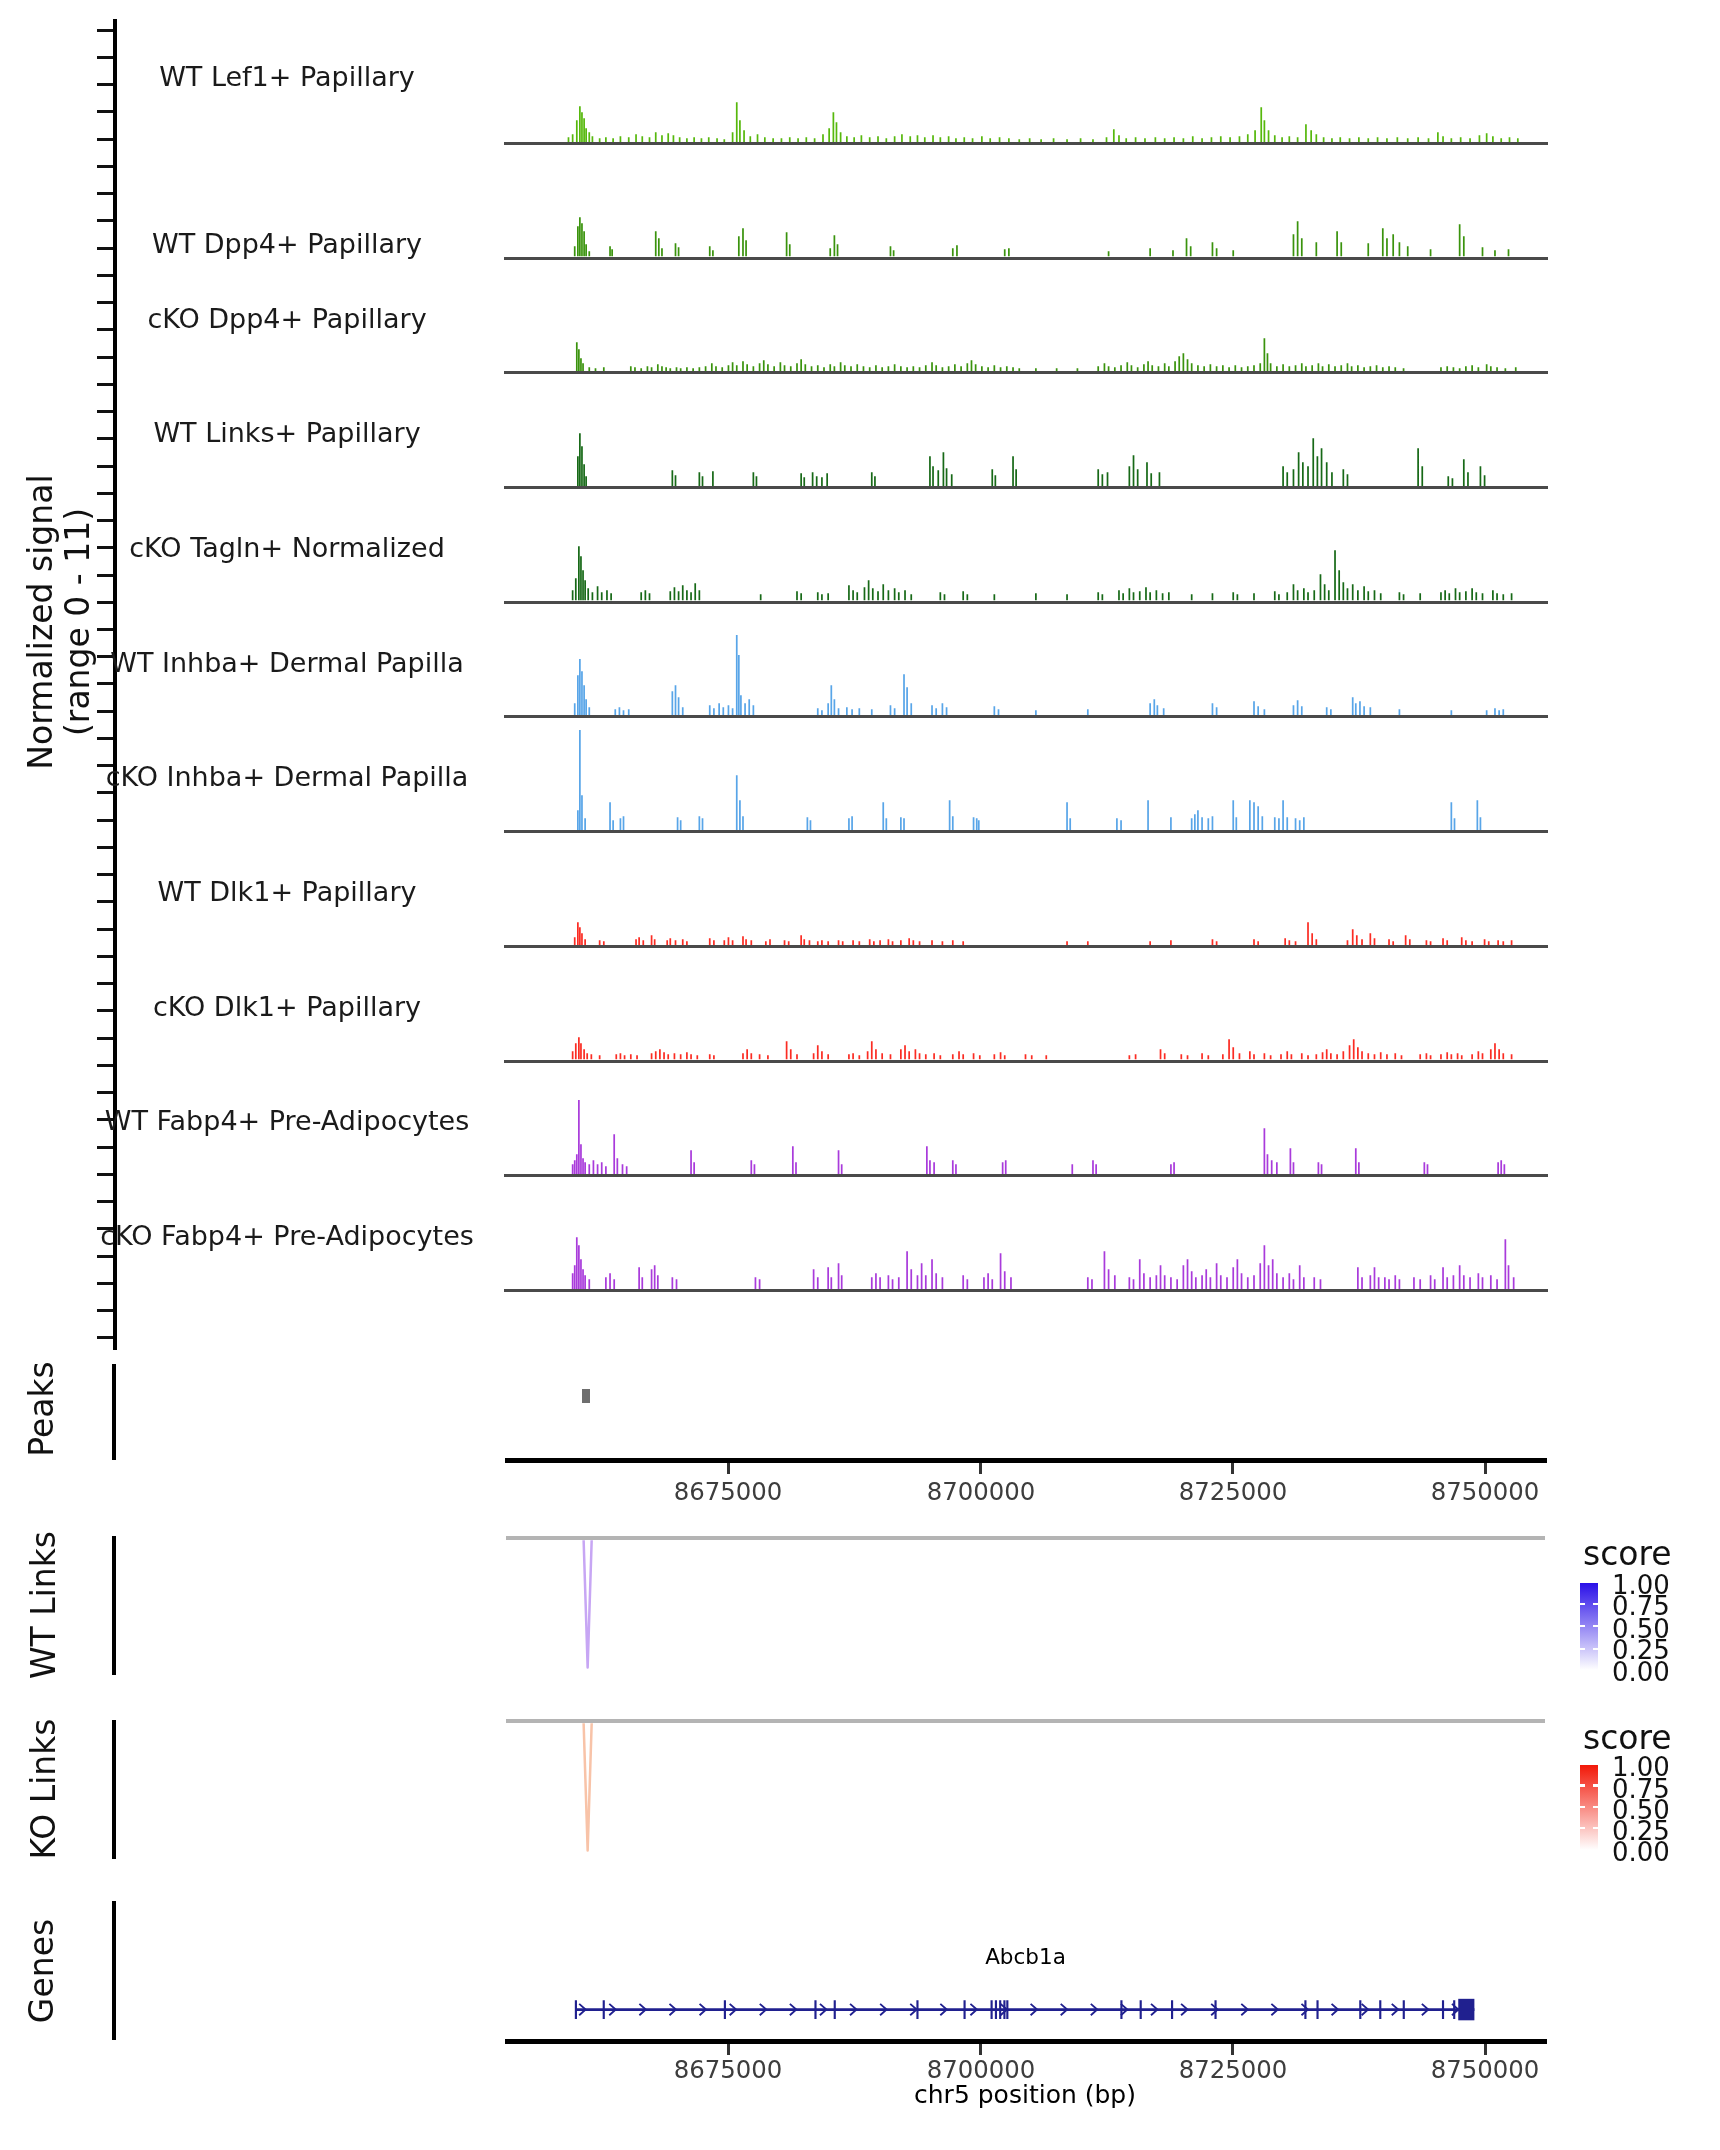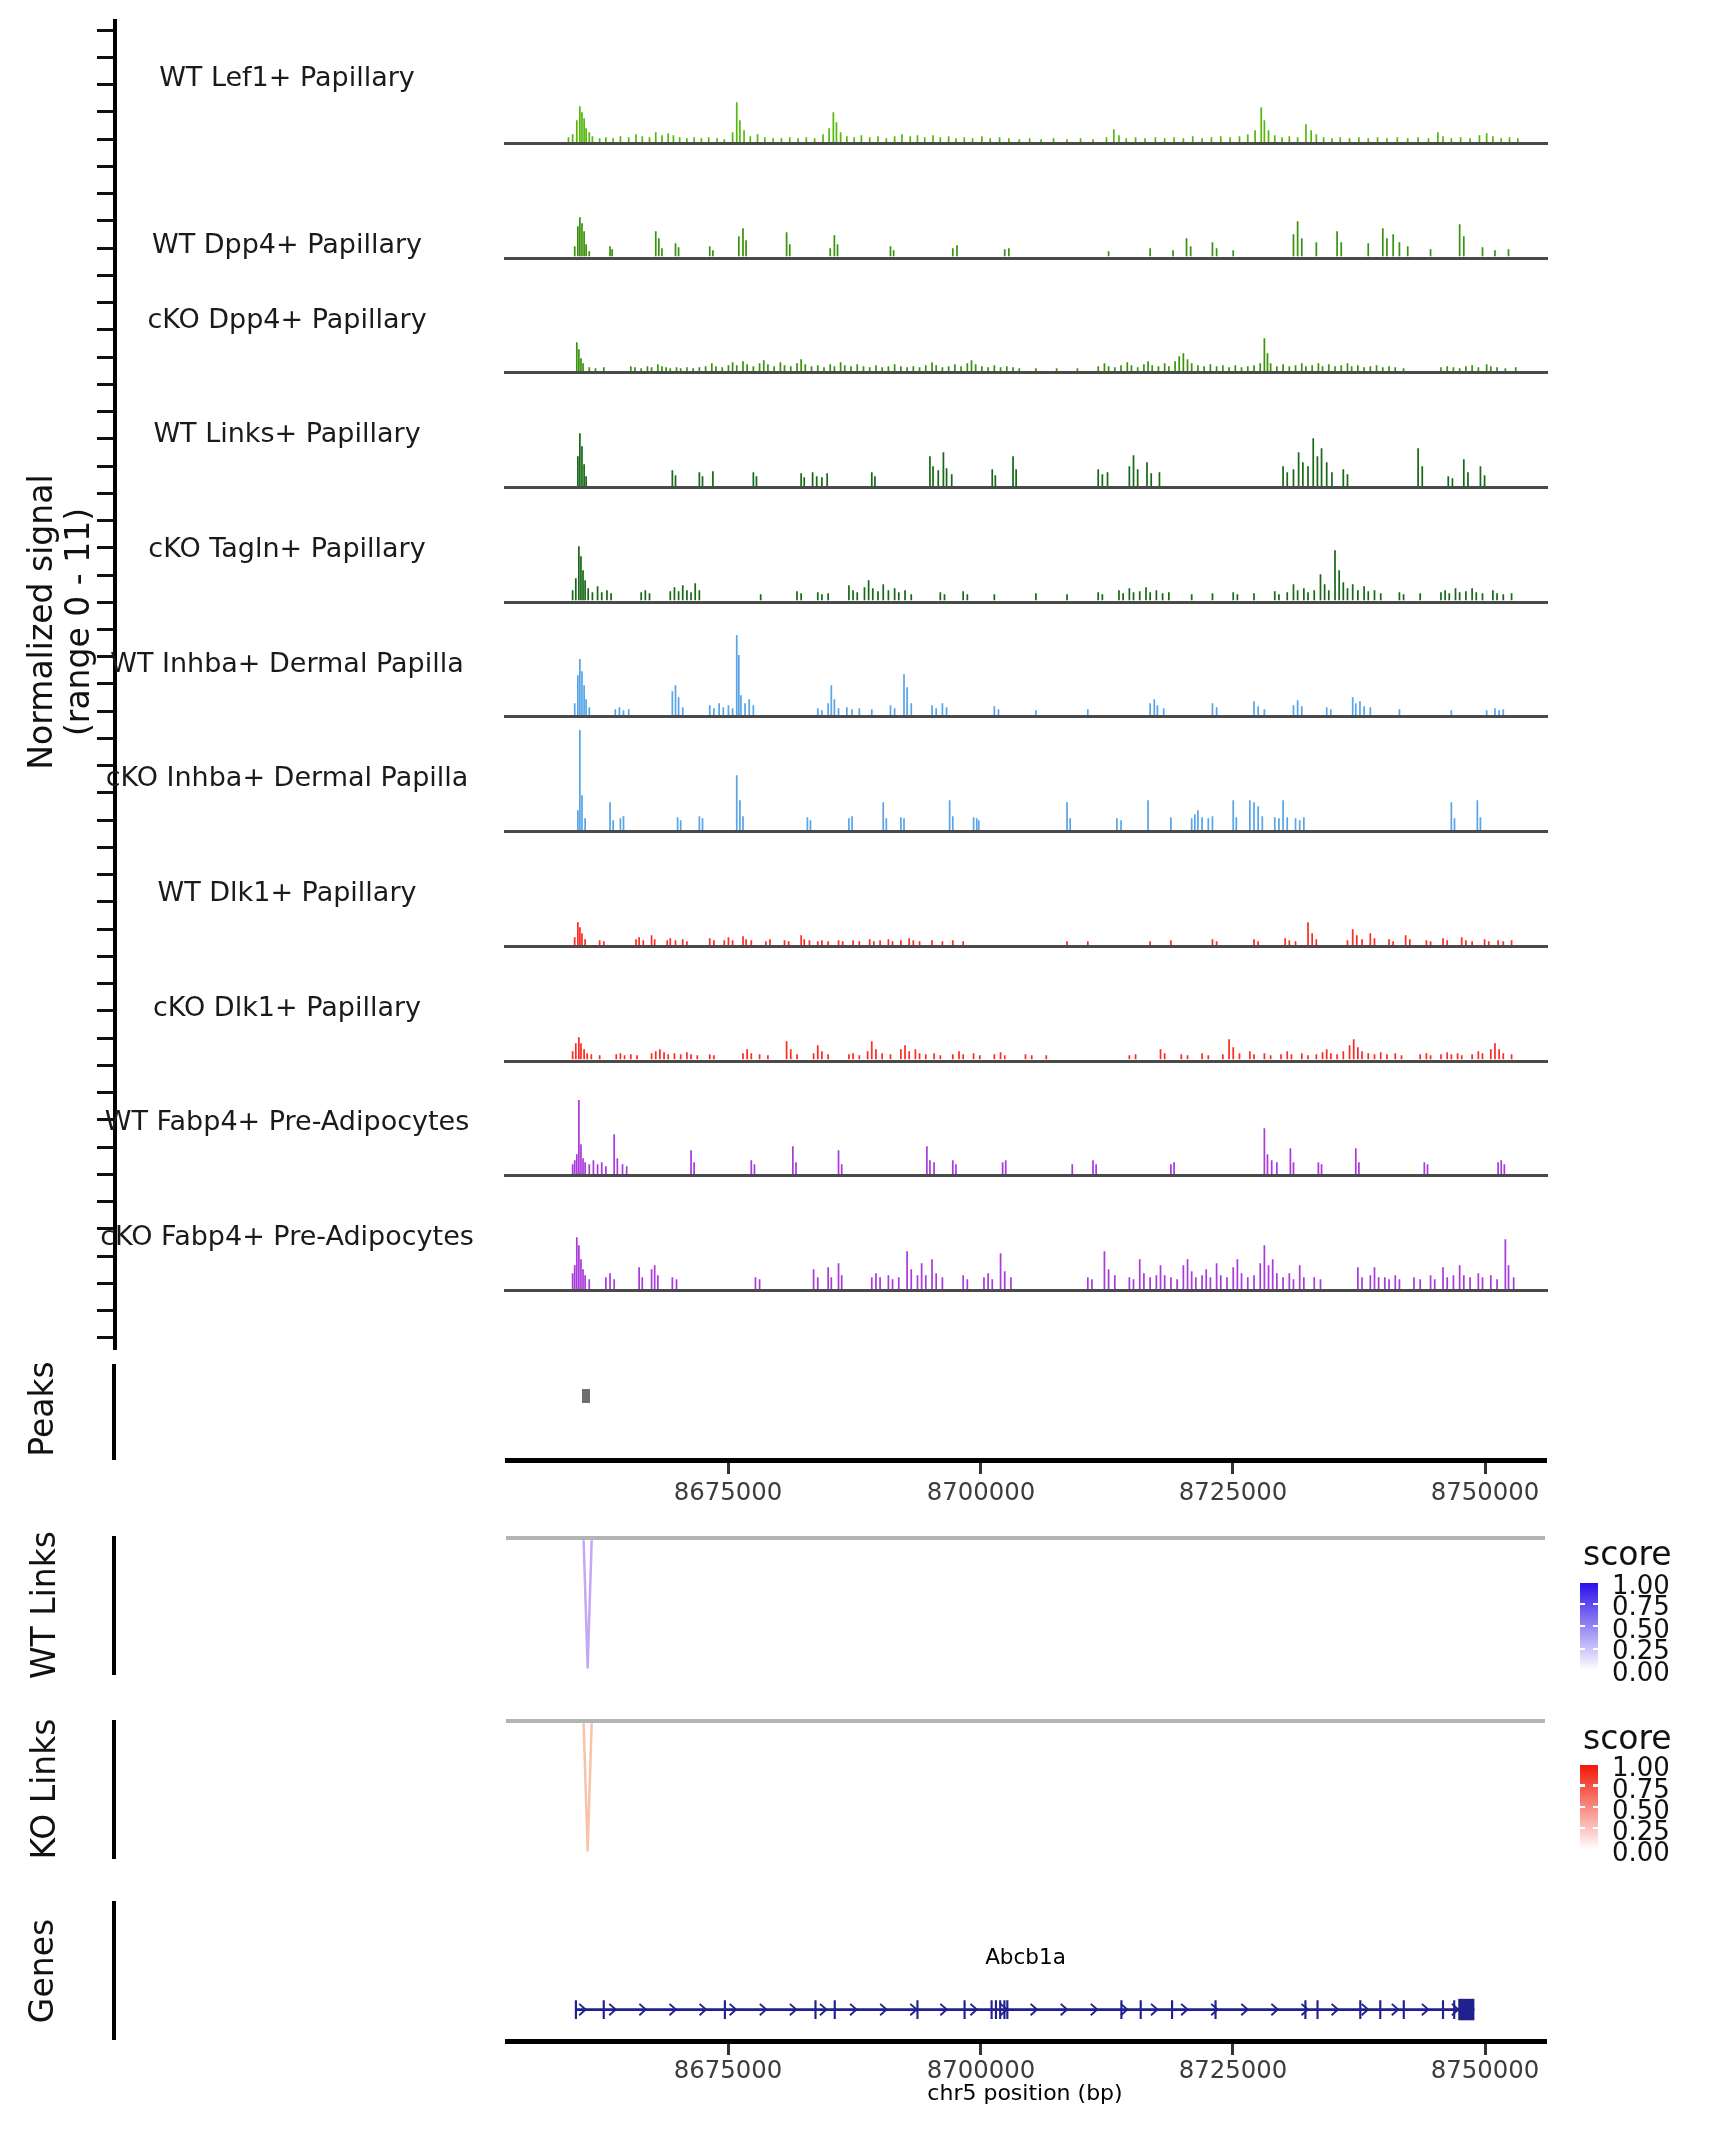--- a/index.html
+++ b/index.html
@@ -4,21 +4,21 @@
 <style>
   html,body{margin:0;padding:0;background:#fff;}
   #fig{position:relative;width:1721px;height:2151px;background:#ffffff;overflow:hidden;
        font-family:"DejaVu Sans","Liberation Sans",sans-serif;color:#1a1a1a;}
   .abs{position:absolute;}
   .vlabel{position:absolute;transform:translate(-50%,-50%) rotate(-90deg);white-space:nowrap;
           font-size:33px;color:#111;}
   .ylab{font-size:33px;line-height:37px;text-align:center;}
   .track-label{position:absolute;left:65px;width:444px;text-align:center;font-size:27px;color:#1a1a1a;}
   .tick-label{position:absolute;width:158px;text-align:center;font-size:24.4px;color:#3d3d3d;}
-  .axis-title{position:absolute;text-align:center;font-size:22px;color:#000;}
+  .axis-title{position:absolute;text-align:center;font-size:25px;color:#000;}
   .legend{position:absolute;left:1570px;width:151px;}
   .legend-title{position:absolute;font-size:33px;color:#111;}
   .legend-bar{position:absolute;width:18px;}
   .legend-bar .ldash{position:absolute;height:2.2px;width:5px;background:#fff;}
   .legend-val{position:absolute;font-size:26px;color:#111;left:0;}
   svg{position:absolute;overflow:visible;}
 </style>
 </head>
 <body>
 
@@ -91,21 +91,21 @@
         <path d="M95.7,140V126.0M100.1,140V98.0M102.9,140V85.4M105.8,140V93.8M108.8,140V105.0M111.6,140V123.2M116.0,140V133.0M145.0,140V126.0M147.9,140V130.2M208.8,140V105.0M213.1,140V114.8M217.5,140V128.8M236.4,140V121.8M240.7,140V127.4M284.2,140V126.0M288.6,140V131.6M324.8,140V112.0M330.6,140V100.8M334.9,140V117.6M391.5,140V106.4M395.9,140V123.2M452.4,140V128.8M458.2,140V110.6M462.6,140V123.2M536.5,140V126.0M540.9,140V131.6M623.5,140V128.8M629.3,140V124.6M696.0,140V130.2M701.8,140V128.8M841.0,140V133.0M899.0,140V128.8M930.9,140V131.6M949.8,140V114.8M955.6,140V126.0M986.0,140V120.4M991.8,140V128.8M1015.0,140V131.6M1099.1,140V109.2M1104.9,140V91.0M1110.7,140V114.8M1131.0,140V120.4M1160.0,140V105.0M1165.8,140V120.4M1203.5,140V121.8M1223.8,140V100.8M1229.6,140V114.8M1238.3,140V109.2M1247.0,140V120.4M1258.6,140V126.0M1290.5,140V130.2M1331.1,140V95.2M1336.9,140V112.0M1363.0,140V127.4M1380.4,140V131.6M1399.3,140V130.2" stroke="#3a930d" stroke-width="2.4" fill="none"></path>
       </svg>
       <div class="track-label" style="top: 303px;">cKO Dpp4+ Papillary</div>
       <svg width="1039" height="101" viewBox="0 0 1450 141" style="position: absolute; left: 506px; top: 271px; overflow: visible;">
         <path d="M98.6,140V99.4M101.5,140V109.2M104.4,140V121.8M107.3,140V128.8M116.0,140V134.4M124.7,140V135.8M136.3,140V134.4M174.0,140V133.0M179.8,140V134.4M188.5,140V135.8M197.2,140V133.0M203.0,140V134.4M211.7,140V130.2M217.5,140V133.0M223.3,140V134.4M229.1,140V135.8M237.8,140V134.4M243.6,140V135.8M252.3,140V134.4M261.0,140V135.8M269.7,140V134.4M278.4,140V133.0M287.1,140V128.8M292.9,140V133.0M301.6,140V134.4M310.3,140V131.6M316.1,140V127.4M321.9,140V131.6M330.6,140V126.0M336.4,140V130.2M345.1,140V133.0M353.8,140V128.8M359.6,140V124.6M365.4,140V130.2M374.1,140V133.0M382.8,140V127.4M388.6,140V131.6M397.3,140V133.0M406.0,140V128.8M411.8,140V123.2M417.6,140V130.2M426.3,140V133.0M435.0,140V131.6M443.7,140V134.4M452.4,140V130.2M458.2,140V133.0M466.9,140V127.4M472.7,140V131.6M481.4,140V133.0M490.1,140V130.2M498.8,140V133.0M507.5,140V134.4M516.2,140V131.6M524.9,140V134.4M533.6,140V133.0M542.3,140V130.2M551.0,140V133.0M559.7,140V134.4M568.4,140V133.0M577.1,140V134.4M585.8,140V131.6M594.5,140V127.4M600.3,140V131.6M609.0,140V134.4M617.7,140V133.0M626.4,140V130.2M635.1,140V133.0M643.8,140V128.8M649.6,140V124.6M655.4,140V130.2M664.1,140V133.0M672.8,140V134.4M681.5,140V131.6M690.2,140V134.4M698.9,140V133.0M707.6,140V134.4M716.3,140V135.8M739.5,140V135.8M768.5,140V135.8M797.5,140V135.8M826.5,140V133.0M835.2,140V128.8M841.0,140V133.0M849.7,140V134.4M858.4,140V131.6M867.1,140V127.4M872.9,140V131.6M881.6,140V134.4M890.3,140V130.2M896.1,140V126.0M901.9,140V131.6M910.6,140V133.0M919.3,140V128.8M925.1,140V133.0M933.8,140V126.0M939.6,140V119.0M945.4,140V114.8M951.2,140V123.2M957.0,140V128.8M965.7,140V131.6M974.4,140V133.0M983.1,140V130.2M991.8,140V133.0M1000.5,140V131.6M1009.2,140V134.4M1017.9,140V131.6M1026.6,140V134.4M1035.3,140V133.0M1044.0,140V131.6M1052.7,140V128.8M1058.5,140V93.8M1062.8,140V114.8M1067.2,140V128.8M1075.9,140V133.0M1084.6,140V130.2M1093.3,140V133.0M1102.0,140V131.6M1110.7,140V128.8M1116.5,140V133.0M1125.2,140V131.6M1133.9,140V128.8M1139.7,140V133.0M1148.4,140V130.2M1157.1,140V133.0M1165.8,140V131.6M1174.5,140V128.8M1180.3,140V133.0M1189.0,140V131.6M1197.7,140V134.4M1206.4,140V133.0M1215.1,140V131.6M1223.8,140V134.4M1232.5,140V133.0M1241.2,140V134.4M1252.8,140V135.8M1305.0,140V134.4M1313.7,140V133.0M1322.4,140V134.4M1331.1,140V135.8M1339.8,140V133.0M1348.5,140V131.6M1357.2,140V134.4M1368.8,140V130.2M1374.6,140V133.0M1383.3,140V134.4M1394.9,140V135.8M1409.4,140V134.4" stroke="#3a930d" stroke-width="2.4" fill="none"></path>
       </svg>
       <div class="track-label" style="top: 417px;">WT Links+ Papillary</div>
       <svg width="1039" height="101" viewBox="0 0 1450 141" style="position: absolute; left: 506px; top: 386px; overflow: visible;">
         <path d="M100.1,140V98.0M102.9,140V65.8M105.8,140V84.0M108.8,140V109.2M111.6,140V126.0M232.0,140V117.6M236.4,140V124.6M269.7,140V120.4M274.1,140V126.0M288.6,140V119.0M345.1,140V120.4M349.4,140V126.0M411.8,140V121.8M416.1,140V127.4M427.8,140V120.4M433.5,140V126.0M440.8,140V127.4M448.1,140V121.8M510.4,140V120.4M514.8,140V126.0M591.6,140V98.0M595.9,140V112.0M603.2,140V117.6M610.4,140V92.4M614.8,140V114.8M622.0,140V123.2M678.6,140V116.2M682.9,140V124.6M707.6,140V98.0M711.9,140V116.2M826.5,140V116.2M832.3,140V123.2M839.5,140V120.4M870.0,140V112.0M875.8,140V96.6M881.6,140V116.2M894.6,140V106.4M900.5,140V121.8M912.0,140V120.4M1084.6,140V112.0M1090.4,140V120.4M1099.1,140V116.2M1106.3,140V92.4M1112.2,140V106.4M1119.4,140V112.0M1126.7,140V72.8M1132.5,140V98.0M1138.3,140V86.8M1145.5,140V106.4M1152.8,140V120.4M1168.7,140V116.2M1174.5,140V123.2M1273.1,140V86.8M1278.9,140V112.0M1315.2,140V126.0M1321.0,140V128.8M1336.9,140V102.2M1342.7,140V120.4M1360.1,140V112.0M1365.9,140V124.6" stroke="#176917" stroke-width="2.4" fill="none"></path>
       </svg>
-      <div class="track-label" style="top: 532px;">cKO Tagln+ Papillary</div>
+      <div class="track-label" style="top: 532px;">cKO Tagln+ Normalized</div>
       <svg width="1039" height="101" viewBox="0 0 1450 141" style="position: absolute; left: 506px; top: 500px; overflow: visible;">
         <path d="M92.8,140V126.0M97.2,140V109.2M101.5,140V64.4M104.4,140V78.4M107.3,140V98.0M110.2,140V112.0M114.5,140V123.2M120.4,140V128.8M127.6,140V120.4M133.4,140V128.8M140.7,140V126.0M146.5,140V130.2M188.5,140V128.8M194.3,140V126.0M200.1,140V130.2M229.1,140V127.4M234.9,140V121.8M240.7,140V127.4M246.5,140V119.0M252.3,140V126.0M258.1,140V128.8M263.9,140V116.2M269.7,140V126.0M355.3,140V131.6M406.0,140V127.4M411.8,140V130.2M435.0,140V128.8M440.8,140V131.6M449.5,140V130.2M478.5,140V119.0M484.3,140V126.0M490.1,140V128.8M500.2,140V121.8M506.0,140V112.0M511.8,140V123.2M519.1,140V127.4M526.4,140V117.6M533.6,140V126.0M542.3,140V123.2M548.1,140V128.8M556.8,140V126.0M565.5,140V131.6M606.1,140V128.8M611.9,140V131.6M638.0,140V127.4M643.8,140V131.6M681.5,140V131.6M739.5,140V130.2M783.0,140V131.6M826.5,140V128.8M832.3,140V131.6M855.5,140V126.0M861.3,140V130.2M870.0,140V123.2M875.8,140V128.8M884.5,140V127.4M893.2,140V121.8M899.0,140V128.8M907.7,140V126.0M916.4,140V130.2M925.1,140V128.8M957.0,140V131.6M986.0,140V130.2M1015.0,140V128.8M1020.8,140V131.6M1044.0,140V130.2M1073.0,140V127.4M1078.8,140V131.6M1090.4,140V128.8M1099.1,140V117.6M1104.9,140V126.0M1113.6,140V123.2M1119.4,140V128.8M1128.1,140V126.0M1136.8,140V103.6M1142.6,140V117.6M1148.4,140V126.0M1157.1,140V70.0M1162.9,140V98.0M1168.7,140V114.8M1174.5,140V123.2M1181.8,140V117.6M1189.0,140V126.0M1197.7,140V120.4M1203.5,140V127.4M1212.2,140V126.0M1220.9,140V130.2M1247.0,140V128.8M1252.8,140V131.6M1276.0,140V130.2M1305.0,140V128.8M1310.8,140V126.0M1316.6,140V130.2M1325.3,140V123.2M1331.1,140V128.8M1339.8,140V127.4M1348.5,140V123.2M1354.3,140V128.8M1363.0,140V130.2M1377.5,140V126.0M1383.3,140V130.2M1392.0,140V131.6M1403.6,140V130.2" stroke="#176917" stroke-width="2.4" fill="none"></path>
       </svg>
       <div class="track-label" style="top: 647px;">WT Inhba+ Dermal Papilla</div>
       <svg width="1039" height="101" viewBox="0 0 1450 141" style="position: absolute; left: 506px; top: 615px; overflow: visible;">
         <path d="M95.7,140V123.2M100.1,140V84.0M102.9,140V61.6M105.8,140V78.4M108.8,140V98.0M111.6,140V117.6M116.0,140V128.8M152.3,140V131.6M158.1,140V128.8M163.8,140V133.0M171.1,140V131.6M232.0,140V106.4M236.4,140V98.0M240.7,140V114.8M246.5,140V128.8M284.2,140V126.0M290.0,140V130.2M297.3,140V123.2M303.1,140V128.8M310.3,140V126.0M316.1,140V130.2M321.9,140V28.0M324.8,140V56.0M327.7,140V112.0M333.5,140V123.2M339.3,140V117.6M345.1,140V126.0M435.0,140V130.2M440.8,140V133.0M449.5,140V123.2M453.9,140V98.0M458.2,140V117.6M464.0,140V130.2M475.6,140V128.8M482.9,140V131.6M493.0,140V130.2M510.4,140V131.6M536.5,140V126.0M542.3,140V130.2M555.4,140V82.6M559.7,140V100.8M565.5,140V123.2M594.5,140V126.0M600.3,140V130.2M609.0,140V123.2M614.8,140V128.8M681.5,140V127.4M687.3,140V131.6M739.5,140V133.0M812.0,140V131.6M899.0,140V123.2M904.8,140V117.6M909.1,140V126.0M917.9,140V130.2M986.0,140V123.2M991.8,140V128.8M1044.0,140V120.4M1049.8,140V127.4M1058.5,140V131.6M1099.1,140V126.0M1104.9,140V119.0M1110.7,140V127.4M1145.5,140V128.8M1151.3,140V131.6M1181.8,140V114.8M1186.1,140V123.2M1191.9,140V120.4M1197.7,140V127.4M1206.4,140V128.8M1247.0,140V131.6M1319.5,140V133.0M1368.8,140V133.0M1380.4,140V130.2M1386.2,140V133.0M1392.0,140V131.6" stroke="#58a5e8" stroke-width="2.4" fill="none"></path>
       </svg>
       <div class="track-label" style="top: 761px;">cKO Inhba+ Dermal Papilla</div>
       <svg width="1039" height="101" viewBox="0 0 1450 141" style="position: absolute; left: 506px; top: 730px; overflow: visible;">
         <path d="M100.1,140V112.0M102.9,140V0.0M105.8,140V91.0M110.2,140V123.2M145.0,140V100.8M149.3,140V126.0M159.5,140V123.2M163.8,140V120.4M239.3,140V121.8M243.6,140V126.0M269.7,140V120.4M274.1,140V123.2M321.9,140V63.0M326.3,140V98.0M330.6,140V120.4M420.5,140V121.8M424.8,140V126.0M478.5,140V123.2M482.9,140V120.4M526.4,140V100.8M530.7,140V123.2M551.0,140V121.8M555.4,140V123.2M619.1,140V98.0M623.5,140V120.4M652.5,140V121.8M656.9,140V123.2M659.8,140V126.0M783.0,140V100.8M787.4,140V123.2M852.6,140V123.2M858.4,140V126.0M896.1,140V98.0M928.0,140V121.8M957.0,140V123.2M961.4,140V117.6M965.7,140V112.0M971.5,140V121.8M980.2,140V123.2M986.0,140V120.4M1015.0,140V98.0M1019.3,140V121.8M1038.2,140V98.0M1044.0,140V100.8M1049.8,140V106.4M1055.6,140V120.4M1073.0,140V121.8M1078.8,140V123.2M1084.6,140V98.0M1090.4,140V121.8M1102.0,140V123.2M1107.8,140V126.0M1113.6,140V121.8M1319.5,140V100.8M1323.9,140V123.2M1355.8,140V98.0M1360.1,140V121.8" stroke="#58a5e8" stroke-width="2.4" fill="none"></path>

